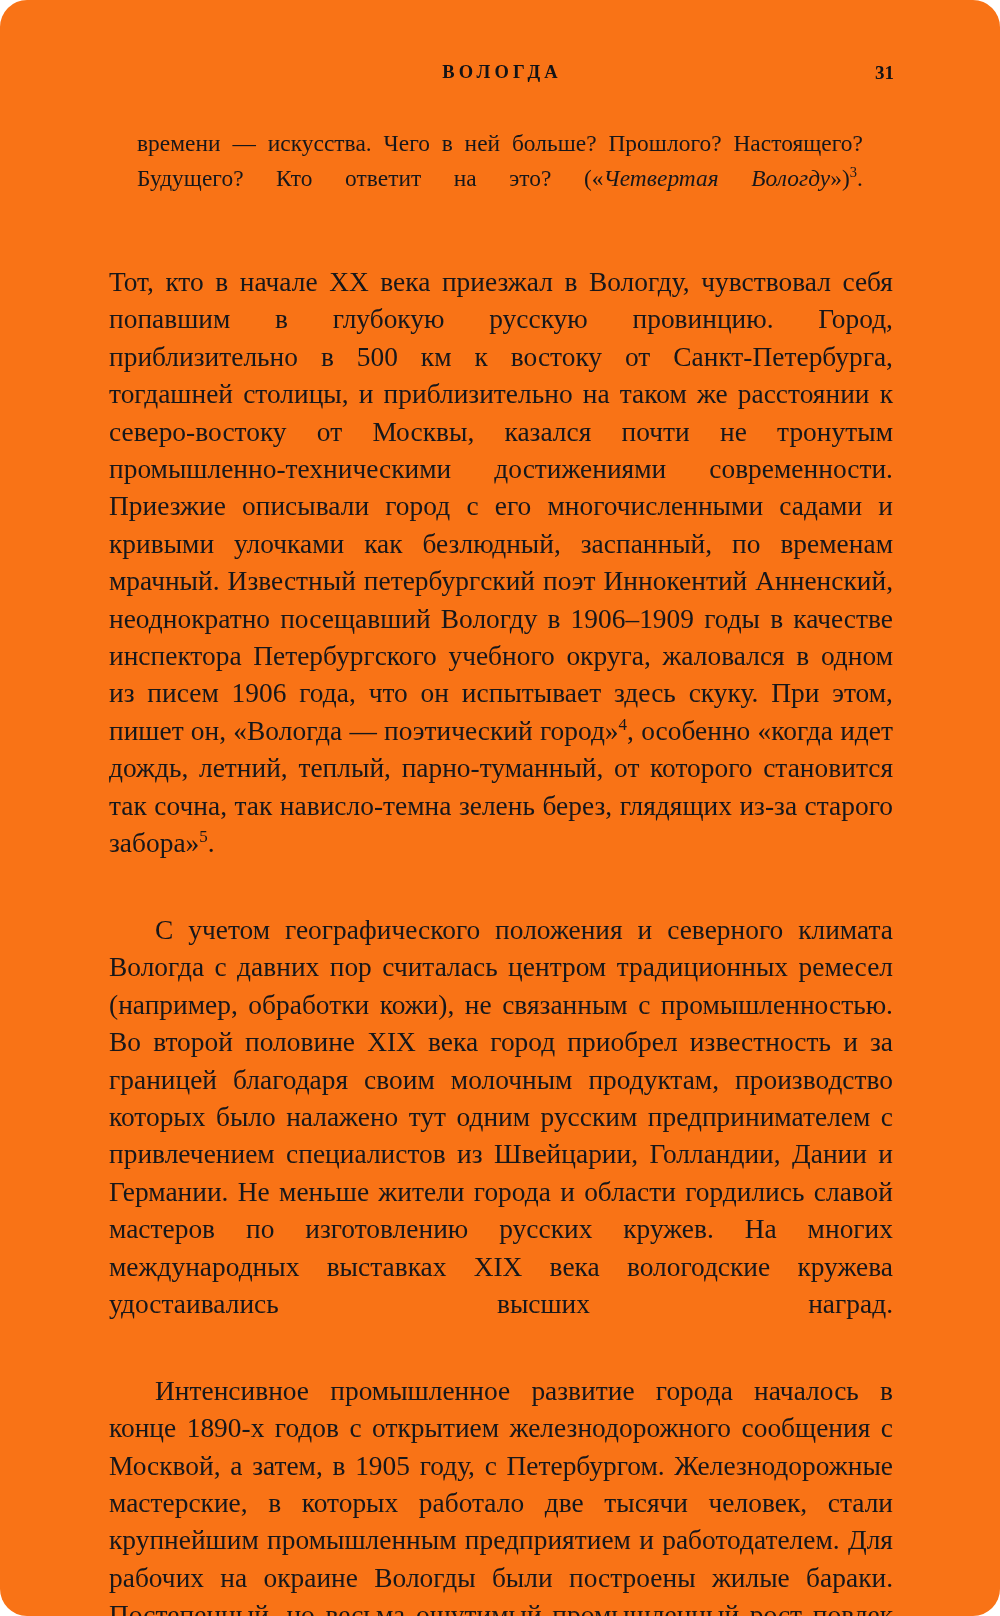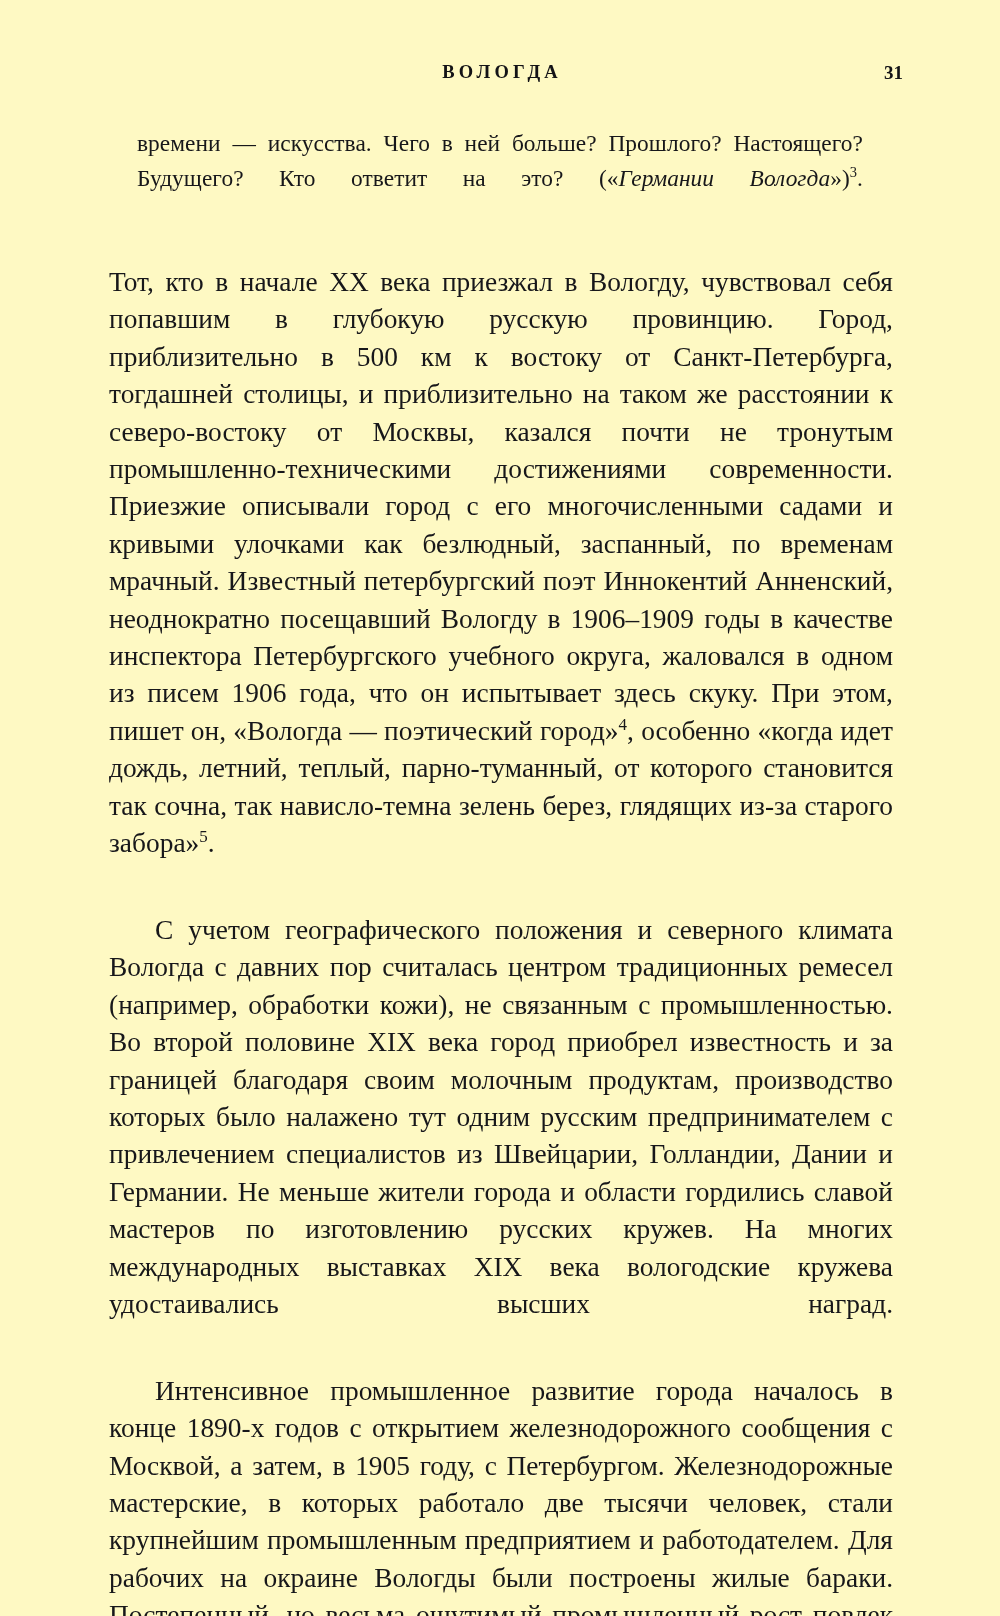--- a/index.html
+++ b/index.html
@@ -5,25 +5,26 @@
   html, body {
     margin: 0;
     padding: 0;
     background: #ffffff;
   }
 
   .page {
     position: relative;
     width: 1000px;
     height: 1616px;
-    background: #fef9c3;
+    background: #f97316;
     overflow: hidden;
     font-family: "Liberation Serif", "DejaVu Serif", serif;
     color: #17171a;
     box-sizing: border-box;
+    border-radius: 27px;
   }
 
   
   .running-head {
     position: absolute;
     top: 62px;
     left: 97px;
     width: 806px;
     height: 30px;
   }
@@ -36,21 +37,21 @@
     font-weight: bold;
     font-size: 18.5px;
     letter-spacing: 4.2px;
     text-indent: 4.2px;
     color: #131316;
     white-space: nowrap;
   }
 
   .running-head-folio {
     position: absolute;
-    right: 0;
+    right: 9px;
     top: 0;
     font-weight: bold;
     font-size: 19px;
     color: #131316;
   }
 
   
   .block-small {
     position: absolute;
     top: 126px;
@@ -112,21 +113,21 @@
 <body>
 
 <div class="page">
 
   <div class="running-head">
     <div class="running-head-title">ВОЛОГДА</div>
     <div class="running-head-folio">31</div>
   </div>
 
   <div class="block-small">
-    <p><span>времени — искусства. Чего в ней больше? Прошлого? Настоящего? Будущего? Кто ответит на это? («</span><em>Германии Вологда</em><span>»)</span><sup>3</sup><span>.</span></p>
+    <p><span>времени — искусства. Чего в ней больше? Прошлого? Настоящего? Будущего? Кто ответит на это? («</span><em>Четвертая Вологду</em><span>»)</span><sup>3</sup><span>.</span></p>
   </div>
 
   <div class="block-body">
 
     <p><span>Тот, кто в начале XX века приезжал в Вологду, чувствовал себя попавшим в глубокую русскую провинцию. Город, приблизительно в 500 км к востоку от Санкт-Петербурга, тогдашней столицы, и приблизительно на таком же расстоянии к северо-востоку от Москвы, казался почти не тронутым промышленно-техническими достижениями современности. Приезжие описывали город с его многочисленными садами и кривыми улочками как безлюдный, заспанный, по временам мрачный. Известный петербургский поэт Иннокентий Анненский, неоднократно посещавший Вологду в 1906–1909 годы в качестве инспектора Петербургского учебного округа, жаловался в одном из писем 1906 года, что он испытывает здесь скуку. При этом, пишет он, «Вологда — поэтический город»</span><sup>4</sup><span>, особенно «когда идет дождь, летний, теплый, парно-туманный, от которого становится так сочна, так нависло-темна зелень берез, глядящих из-за старого забора»</span><sup>5</sup><span>.</span></p>
 
     <p class="indented">С учетом географического положения и северного климата Вологда с давних пор считалась центром традиционных ремесел (например, обработки кожи), не связанным с промышленностью. Во второй половине XIX века город приобрел известность и за границей благодаря своим молочным продуктам, производство которых было налажено тут одним русским предпринимателем с привлечением специалистов из Швейцарии, Голландии, Дании и Германии. Не меньше жители города и области гордились славой мастеров по изготовлению русских кружев. На многих международных выставках XIX века вологодские кружева удостаивались высших наград.</p>
 
     <p class="indented">Интенсивное промышленное развитие города началось в конце 1890-х годов с открытием железнодорожного сообщения с Москвой, а затем, в 1905 году, с Петербургом. Железнодорожные мастерские, в которых работало две тысячи человек, стали крупнейшим промышленным предприятием и работодателем. Для рабочих на окраине Вологды были построены жилые бараки. Постепенный, но весьма ощутимый промышленный рост повлек за собой открытие разных профессиональных школ и высших учебных заведений. Медленно, но неудержимо увеличивалась численность населения. По первой всероссийской переписи в 1897 году здесь числилось 28 тысяч жителей, в 1914 уже свыше 40 тысяч. Бегство и миграция в годы Первой мировой войны, революции</p>
 

